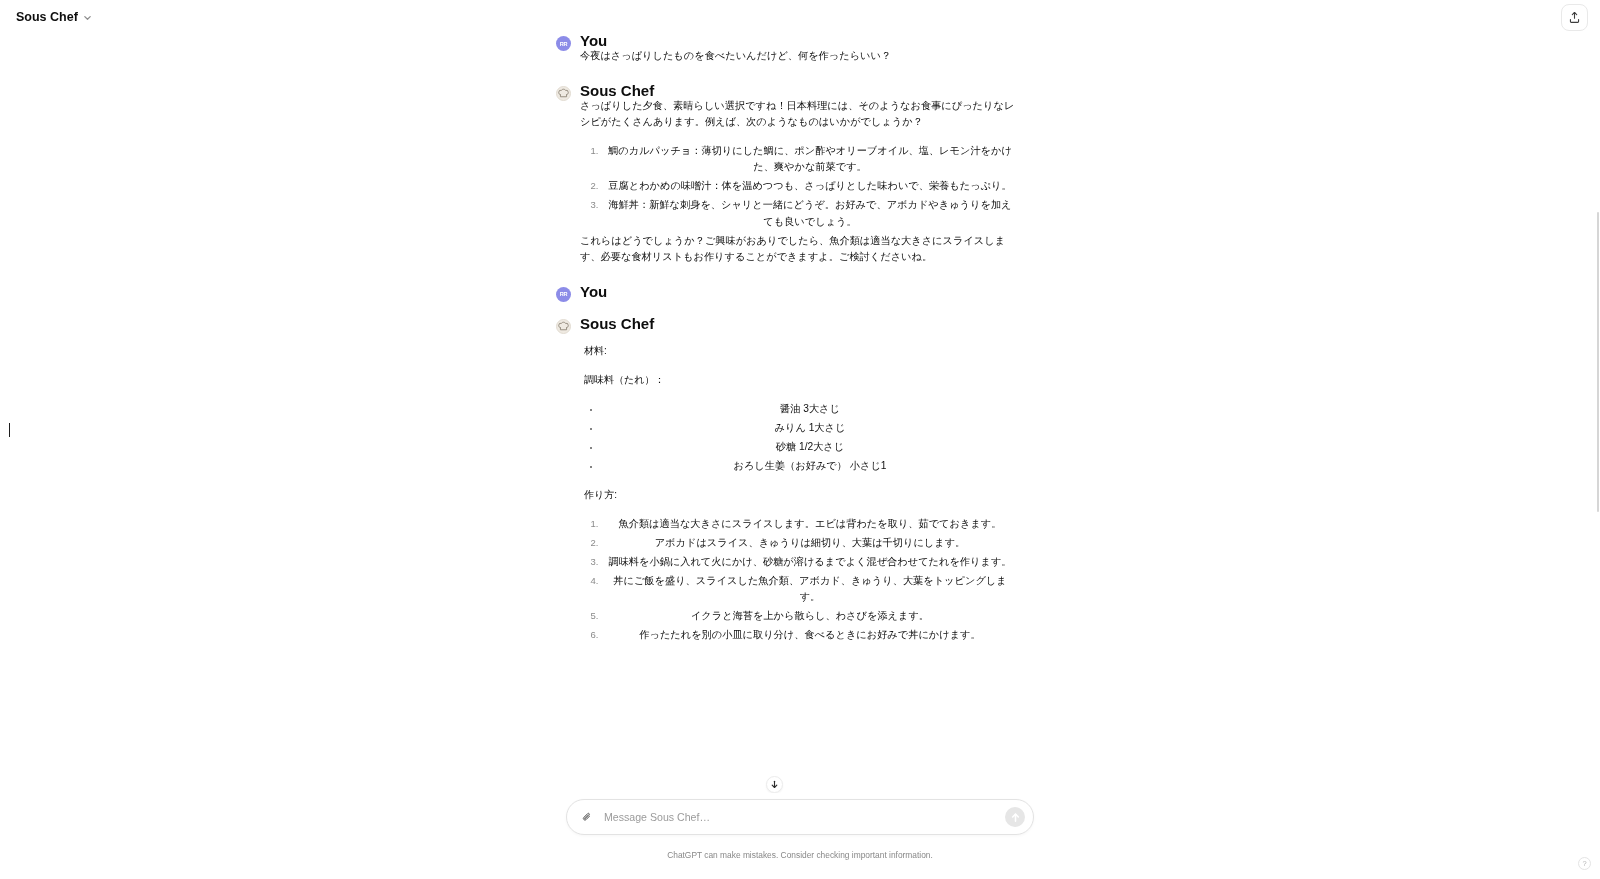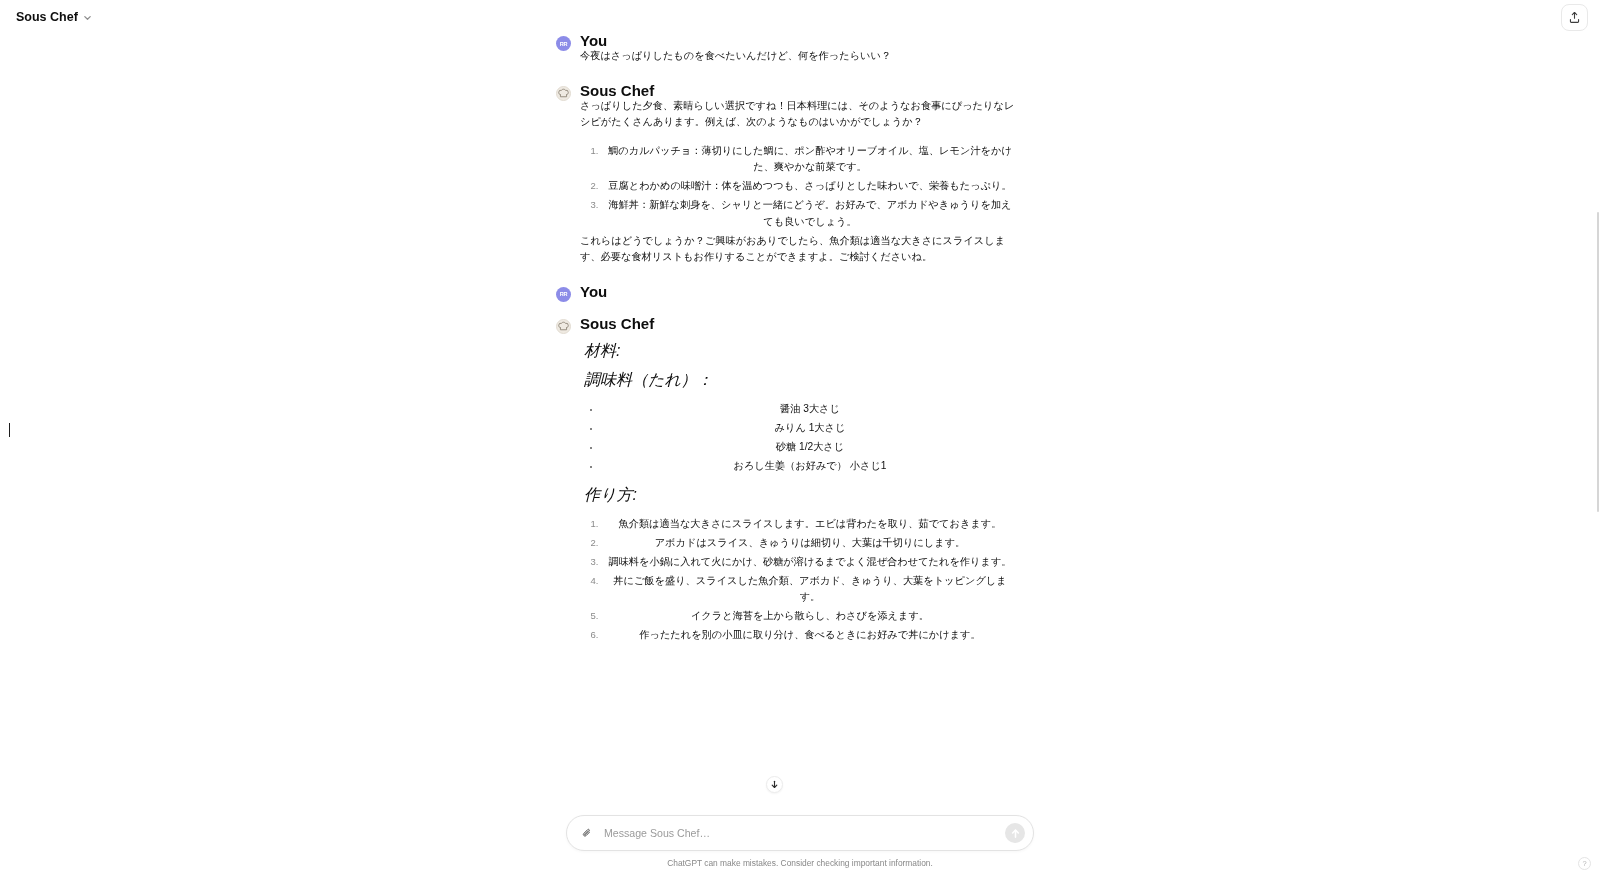--- a/index.html
+++ b/index.html
@@ -83,36 +83,36 @@
   .msg-body ol { list-style: decimal; }
   .msg-body ul { list-style: disc; }
   .msg-body li { margin-bottom: 2.5px; padding-left: 3px; }
   .msg-body li::marker { color: #8a8a8a; font-size: 9.5px; }
   .msg-body ul li::marker { color: #5a5a5a; font-size: 8px; }
 
   .recipe-h {
     font-size: 14.6px; font-weight: 700; line-height: 20px;
     margin: 18px 0 0 0; letter-spacing: 0.1px;
   }
-  .section-label { margin-top: 13px; font-size: 16px; padding-left: 4px; font-style: italic; }
+  .section-label { margin-top: 13px; font-size: 10px; padding-left: 4px; }
 
   
   .scroll-down {
     position: absolute; left: 766px; top: 776px;
     width: 17px; height: 17px; border-radius: 50%;
     background: #ffffff; border: 1px solid #ececec;
     display: flex; align-items: center; justify-content: center;
     cursor: pointer; z-index: 18;
     box-shadow: 0 1px 2px rgba(0,0,0,0.05);
   }
   .scroll-down svg { width: 9px; height: 9px; color: #2b2b2b; display: block; }
 
   
   .composer-wrap {
-    position: absolute; left: 0; bottom: 4px; width: 1600px;
+    position: absolute; left: 0; bottom: 12px; width: 1600px;
     background: #ffffff; padding-top: 6px; z-index: 20;
   }
   .composer {
     position: relative;
     margin: 0 auto; width: 468px; height: 36px;
     border: 1px solid #e3e3e3; border-radius: 18px;
     background: #ffffff;
     display: flex; align-items: center;
     box-shadow: 0 1px 3px rgba(0,0,0,0.035);
   }
@@ -134,20 +134,21 @@
     width: 20px; height: 20px; margin-right: 8px; flex: none;
     border-radius: 50%; background: #e6e6e6;
     display: flex; align-items: center; justify-content: center;
     cursor: pointer;
   }
   .send-btn svg { width: 11px; height: 11px; color: #ffffff; display: block; }
 
   .disclaimer {
     text-align: center; font-size: 8.4px; color: #888888;
     padding: 7px 0 7px 0;
+    margin-top: 8px;
   }
 
   
   .help-btn {
     position: absolute; right: 9px; bottom: 9px;
     width: 13px; height: 13px; border-radius: 50%;
     border: 1px solid #e4e4e4; background: #fff;
     display: flex; align-items: center; justify-content: center;
     font-size: 7.5px; color: #b5b5b5; cursor: pointer; z-index: 25;
   }

